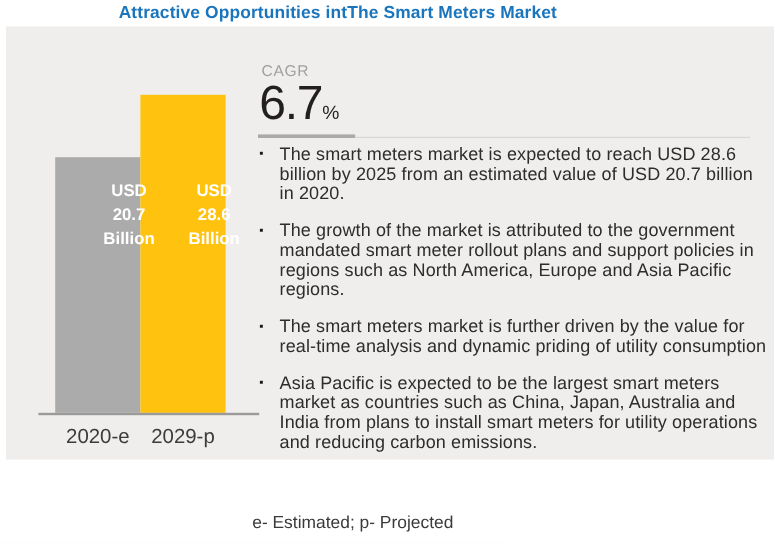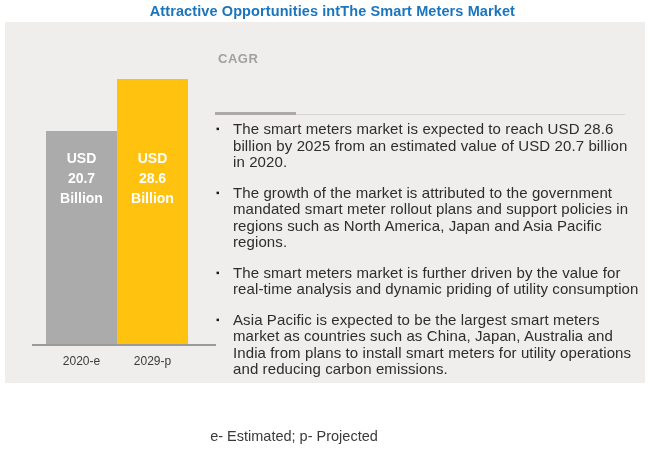--- a/index.html
+++ b/index.html
@@ -12,21 +12,21 @@
     height: 453px;
     background: #ffffff;
     overflow: hidden;
   }
 
   
   .page-title {
     position: absolute;
     top: 3px; left: 0;
     width: 515px;
-    text-align: right;
+    text-align: center;
     font-size: 14.5px;
     font-weight: bold;
     color: #1b75bc;
     letter-spacing: 0.1px;
     padding-left: 48px;
   }
 
   
   .panel {
     position: absolute;
@@ -46,48 +46,49 @@
   .bar-value-label {
     position: absolute;
     top: 148px;
     width: 71px;
     text-align: center;
     color: #ffffff;
     font-weight: bold;
     font-size: 14px;
     line-height: 20px;
     white-space: pre-line;
+    margin-left: 26px;
   }
   .bar-value-label.lbl-2020 { left: 46px; }
   .bar-value-label.lbl-2025 { left: 117px; }
 
   .x-axis-line {
     position: absolute;
     left: 32px; top: 344px;
     width: 184px; height: 2px;
     background: #9c9a99;
   }
 
   .cat-label {
     position: absolute;
     top: 354px;
     width: 71px;
     text-align: center;
-    font-size: 12px;
+    font-size: 17px;
     color: #3b3b3b;
   }
   .cat-2020 { left: 46px; }
   .cat-2025 { left: 117px; }
 
   
   .cagr-label {
     position: absolute;
     left: 218px; top: 51px;
     font-size: 13px;
-    font-weight: bold;
+    font-weight: normal;
     color: #a0a0a0;
     letter-spacing: 0.5px;
   }
   .cagr-value {
     position: absolute;
     left: 216px; top: 64px;
     font-size: 40px;
     font-weight: 400;
     color: #231f20;
     letter-spacing: -1px;
@@ -174,32 +175,33 @@
   <div class="bar-value-label lbl-2025">USD
 28.6
 Billion</div>
 
   <div class="x-axis-line"></div>
 
   <div class="cat-label cat-2020">2020-e</div>
   <div class="cat-label cat-2025">2029-p</div>
 
   <div class="cagr-label">CAGR</div>
+  <div class="cagr-value"><span>6.7</span><span class="cagr-percent">%</span></div>
 
   <div class="divider-dark"></div>
   <div class="divider-light"></div>
 
   <ul class="bullets">
     <li>
       <span class="bullet-marker">▪</span>
       <span class="bullet-text">The smart meters market is expected to reach USD 28.6 billion by 2025 from an estimated value of USD 20.7 billion in 2020.</span>
     </li>
     <li>
       <span class="bullet-marker">▪</span>
-      <span class="bullet-text">The growth of the market is attributed to the government mandated smart meter rollout plans and support policies in regions such as North America, Japan and Asia Pacific regions.</span>
+      <span class="bullet-text">The growth of the market is attributed to the government mandated smart meter rollout plans and support policies in regions such as North America, Europe and Asia Pacific regions.</span>
     </li>
     <li>
       <span class="bullet-marker">▪</span>
       <span class="bullet-text">The smart meters market is further driven by the value for real-time analysis and dynamic priding of utility consumption</span>
     </li>
     <li>
       <span class="bullet-marker">▪</span>
       <span class="bullet-text">Asia Pacific is expected to be the largest smart meters market as countries such as China, Japan, Australia and India from plans to install smart meters for utility operations and reducing carbon emissions.</span>
     </li>
   </ul>

